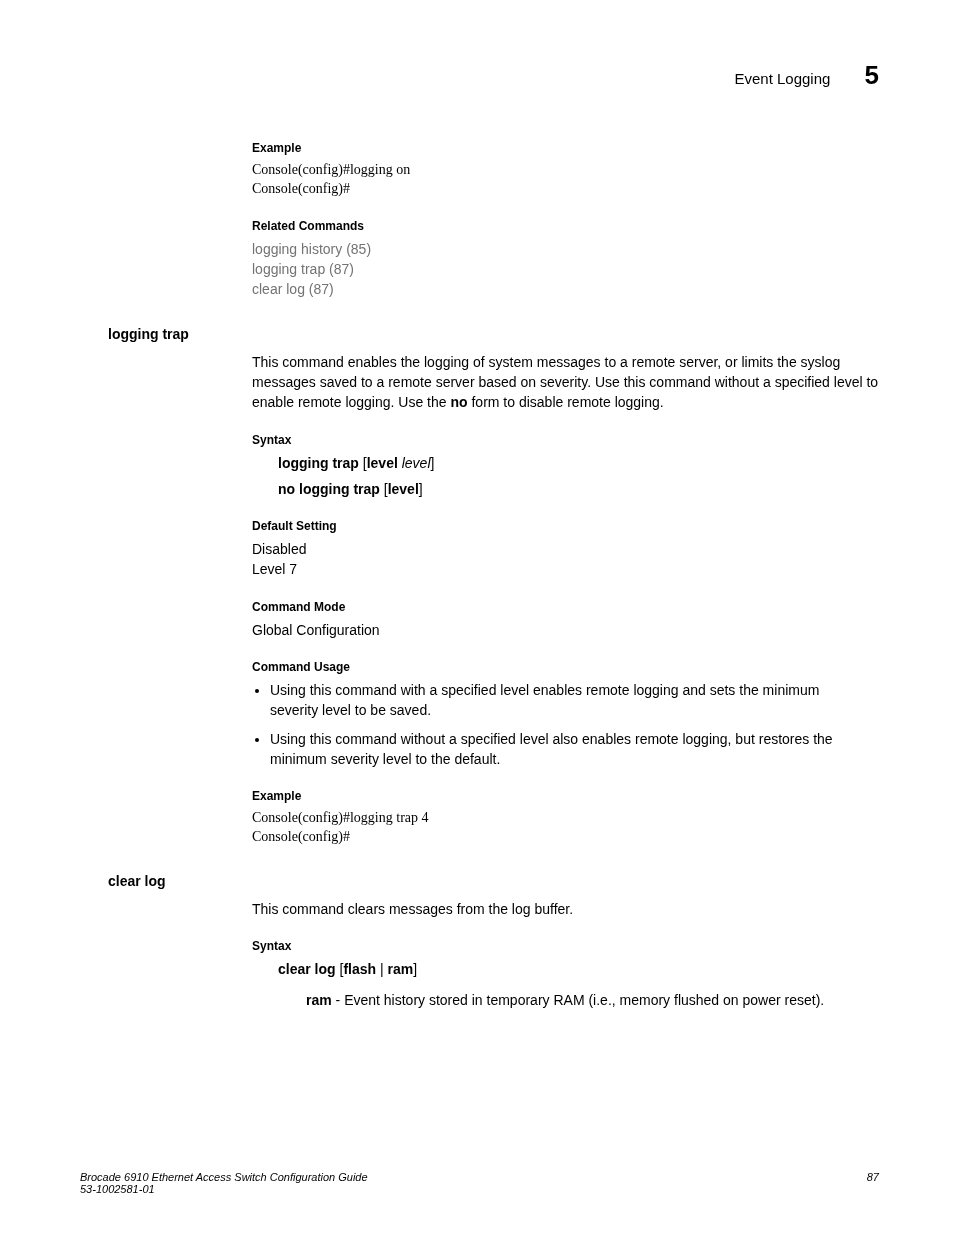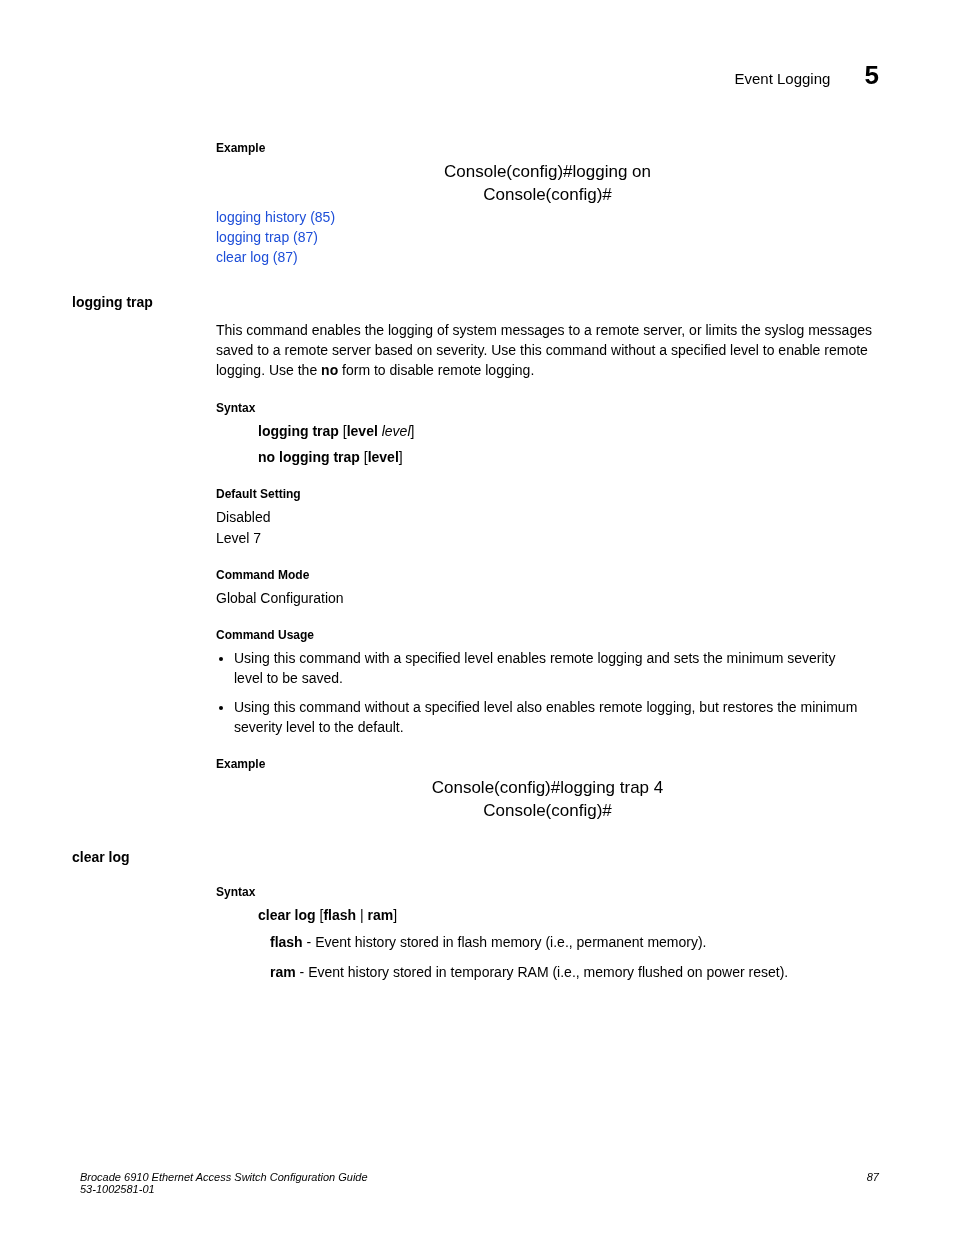--- a/index.html
+++ b/index.html
@@ -7,21 +7,21 @@
     font-size: 14px;
     color: #000;
     margin: 0;
     padding: 0;
     background: #fff;
     width: 954px;
     height: 1235px;
     position: relative;
   }
   .page {
-    padding: 60px 75px 40px 72px;
+    padding: 60px 75px 40px 108px;
   }
   .header {
     text-align: right;
     font-size: 15px;
     margin-bottom: 50px;
   }
   .header .chapnum {
     font-size: 26px;
     font-weight: bold;
     margin-left: 30px;
@@ -36,35 +36,34 @@
     font-weight: bold;
     font-size: 14px;
     margin-top: 26px;
     margin-bottom: 10px;
     margin-left: 0;
   }
   .indent {
     margin-left: 144px;
   }
   .code {
-    font-family: Liberation Sans, sans-serif;
-    font-size: 17px;
+    font-family: Liberation Serif, serif;
+    font-size: 14px;
     white-space: pre;
     line-height: 1.35;
-    text-align: center;
   }
   .link {
-    color: #1d4ed8;
+    color: #737373;
   }
   .body-text {
     line-height: 1.45;
     margin-bottom: 6px;
   }
   .sub-indent {
-    margin-left: 42px;
+    margin-left: 26px;
   }
   .sub-indent2 {
     margin-left: 54px;
   }
   ul.bullets {
     margin: 4px 16px 0 0;
     padding-left: 18px;
   }
   ul.bullets li {
     margin-bottom: 8px;
@@ -94,20 +93,21 @@
   <div class="header">
     <span>Event Logging</span>
     <span class="chapnum">5</span>
   </div>
 
   <div class="indent">
     <div class="section-heading">Example</div>
     <div class="code">Console(config)#logging on
 Console(config)#</div>
 
+    <div class="section-heading">Related Commands</div>
     <div class="body-text">
       <span class="link">logging history (85)</span><br>
       <span class="link">logging trap (87)</span><br>
       <span class="link">clear log (87)</span>
     </div>
   </div>
 
   <div class="left-heading">logging trap</div>
 
   <div class="indent">
@@ -142,30 +142,28 @@
     </ul>
 
     <div class="section-heading">Example</div>
     <div class="code">Console(config)#logging trap 4
 Console(config)#</div>
   </div>
 
   <div class="left-heading">clear log</div>
 
   <div class="indent">
+    <div class="body-text">This command clears messages from the log buffer.</div>
 
     <div class="section-heading">Syntax</div>
 
     <div class="sub-indent body-text">
       <span class="bold">clear log</span><span> [</span><span class="bold">flash</span><span> | </span><span class="bold">ram</span><span>]</span>
     </div>
 
-    <div class="sub-indent2 body-text">
-      <span class="bold">flash</span><span> - Event history stored in flash memory (i.e., permanent memory).</span>
-    </div>
 
     <div class="sub-indent2 body-text" style="margin-top:10px">
       <span class="bold">ram</span><span> - Event history stored in temporary RAM (i.e., memory flushed on power reset).</span>
     </div>
   </div>
 
 </div>
 
 <div class="footer">
   <span class="pagenum">87</span>

